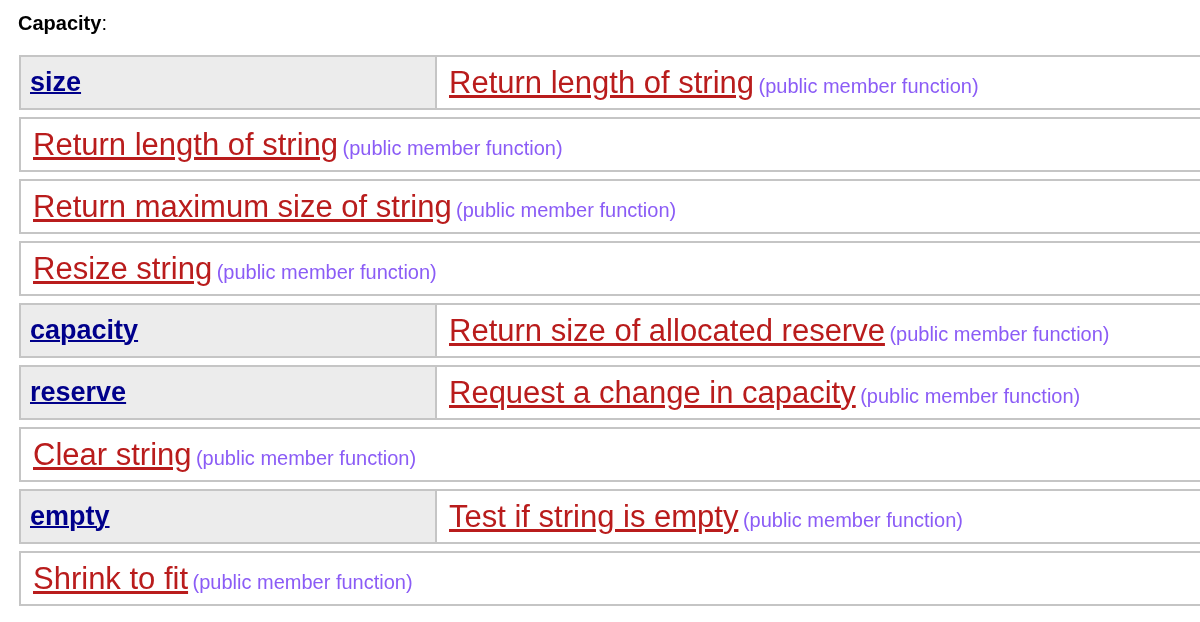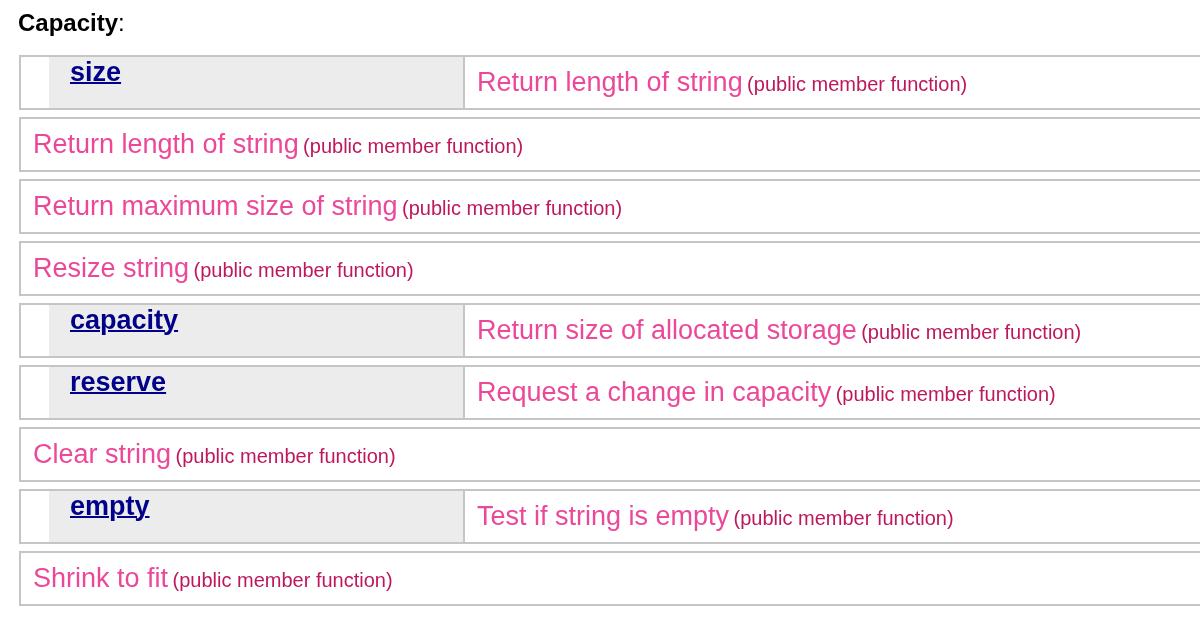--- a/index.html
+++ b/index.html
@@ -8,21 +8,21 @@
   }
   body {
     width: 1200px;
     height: 622px;
     overflow: hidden;
     background: #ffffff;
     font-family: "Liberation Sans", sans-serif;
   }
   .heading {
     padding: 8px 0 0 18px;
-    font-size: 24px;
+    font-size: 20px;
     line-height: 30px;
     font-weight: 700;
     color: #000000;
   }
   .heading .colon {
     font-weight: 400;
   }
   .fn-table {
     margin: 17px 0 0 19px;
     width: 1260px; 
@@ -36,48 +36,48 @@
     border: 2px solid #c5c5c5;
     background: #ffffff;
   }
   .cell-left {
     box-sizing: border-box;
     width: 416px;
     flex: 0 0 416px;
     background: #ececec;
     border-right: 2px solid #c5c5c5;
     display: flex;
-    align-items: flex-start;
-    padding-left: 21px;
-    margin-left: 28px;
+    align-items: center;
+    padding-left: 9px;
   }
   .fn-link {
     font-size: 27px;
     font-weight: 700;
     color: #00008B;
     text-decoration: underline;
     text-decoration-thickness: 2px;
     cursor: pointer;
   }
   .cell-right {
     flex: 1 1 auto;
     display: flex;
     align-items: center;
     padding-left: 12px;
     background: #ffffff;
     overflow: hidden;
     white-space: nowrap;
   }
   .desc {
-    font-size: 27px;
-    color: #ec4899;
+    font-size: 31px;
+    color: #b91c1c;
+    text-decoration: underline;
   }
   .note {
     font-size: 20px;
-    color: #be185d;
+    color: #8b5cf6;
   }
 </style>
 </head>
 <body>
 
 <div class="heading"><span>Capacity</span><span class="colon">:</span></div>
 
 <div class="fn-table">
 
   <div class="fn-row">
@@ -105,21 +105,21 @@
     <div class="cell-right">
         <span><span class="desc">Resize string</span> <span class="note">(public member function)</span></span>
       </div>
   </div>
 
   <div class="fn-row">
     <div class="cell-left">
         <a class="fn-link">capacity</a>
       </div>
     <div class="cell-right">
-        <span><span class="desc">Return size of allocated storage</span> <span class="note">(public member function)</span></span>
+        <span><span class="desc">Return size of allocated reserve</span> <span class="note">(public member function)</span></span>
       </div>
   </div>
 
   <div class="fn-row">
     <div class="cell-left">
         <a class="fn-link">reserve</a>
       </div>
     <div class="cell-right">
         <span><span class="desc">Request a change in capacity</span> <span class="note">(public member function)</span></span>
       </div>

